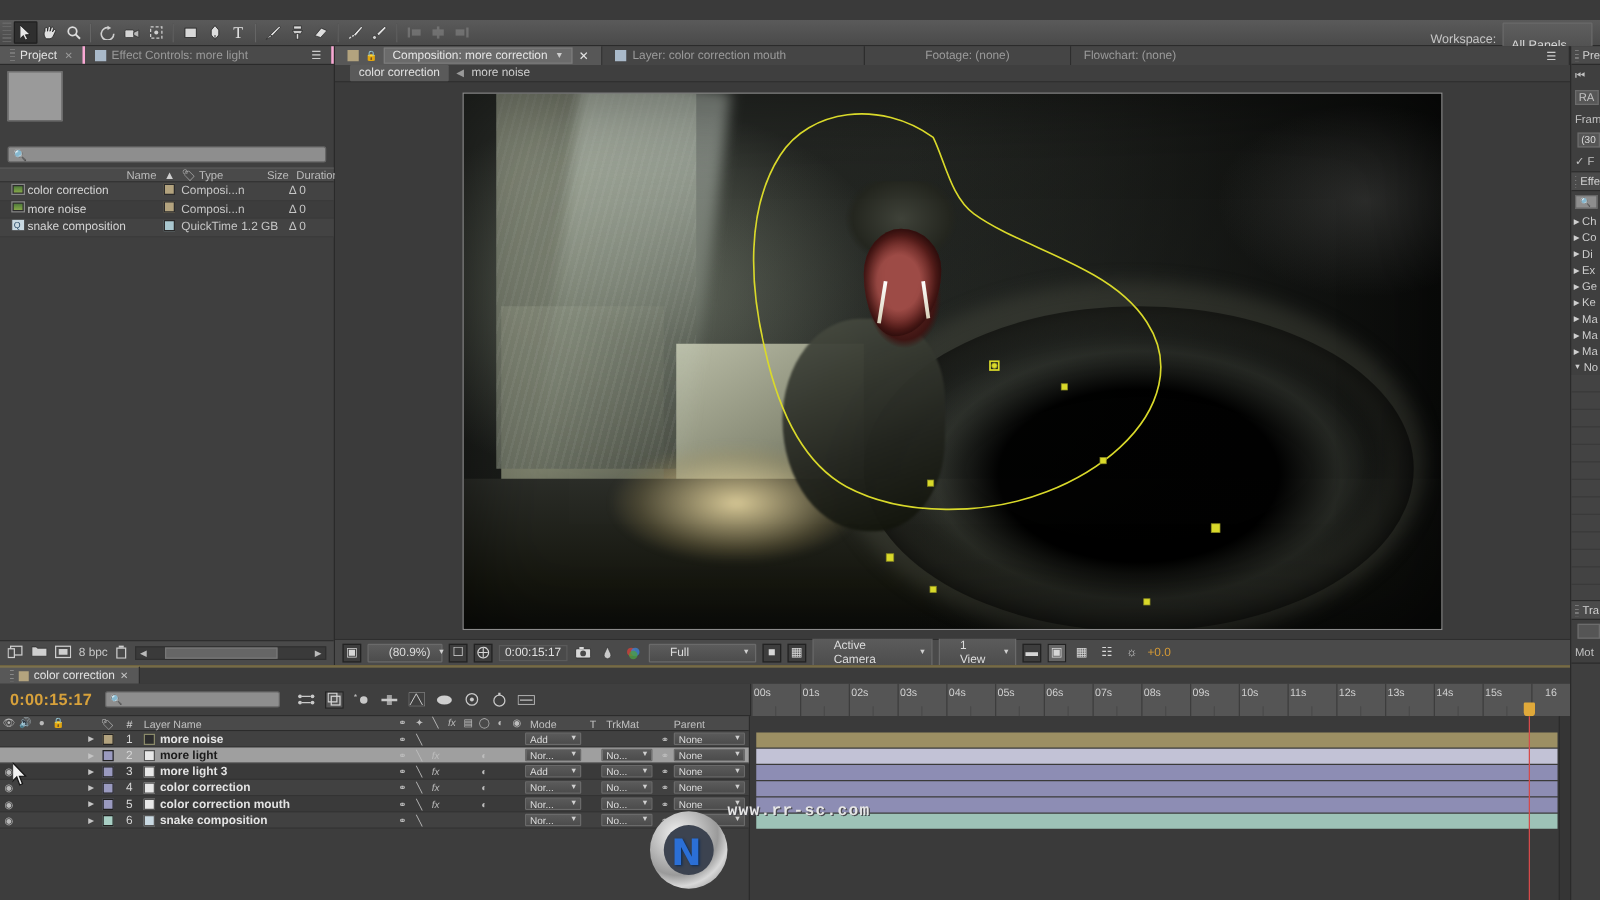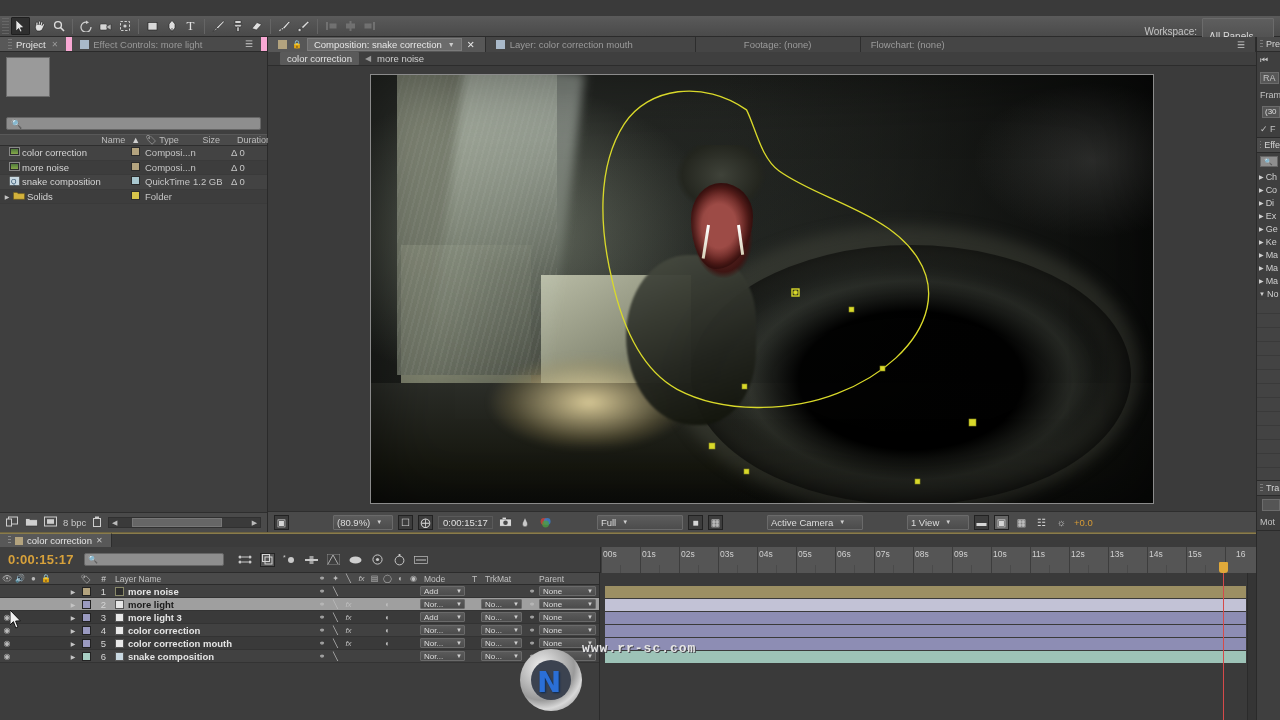--- a/index.html
+++ b/index.html
@@ -48,21 +48,21 @@
     position:relative; min-width:72px;
   }
 
   
   .tabstrip {
     height:15px; background:#3b3b3b; display:flex; align-items:stretch;
     border-bottom:1px solid #2a2a2a; font-size:9.5px;
   }
   .tab {
     display:flex; align-items:center; gap:4px; padding:0 8px;
-    background:#4a4a4a; color:#9a9a9a; border-right:6px solid #f9a8d4;
+    background:#4a4a4a; color:#9a9a9a; border-right:2px solid #f9a8d4;
     position:relative; white-space:nowrap;
   }
   .tab.active { background:#585858; color:#e4e4e4; }
   .tab .dots {
     width:4px; height:10px;
     background:repeating-linear-gradient(to bottom,#777 0 1px,transparent 1px 3px);
   }
   .tab .x { color:#9a9a9a; font-size:8px; margin-left:2px; }
 
   
@@ -81,21 +81,21 @@
   .proj-search .mag { font-size:9px; color:#333; }
   .col-head {
     display:flex; height:12px; background:#4a4a4a; border-top:1px solid #585858;
     border-bottom:1px solid #2e2e2e; align-items:center; font-size:9px; color:#bcbcbc;
   }
   .col-head span { padding-left:6px; }
   .ch-name { width:140px;text-align:right; }
   .ch-sortarrow { width:14px; color:#cfcfcf; }
   .ch-tag { width:14px; }
   .ch-type { width:48px; }
-  .ch-size { width:38px; }
+  .ch-size { width:38px;text-align:right; }
   .ch-dur { width:36px; }
   .proj-rows { flex:0 0 auto; }
   .prow {
     display:flex; align-items:center; height:14.5px; font-size:9.5px; color:#d5d5d5;
     border-bottom:1px solid #3a3a3a;
   }
   .prow:nth-child(odd) { background:#434343; }
   .prow:nth-child(even) { background:#3d3d3d; }
   .prow .ico { width:16px; text-align:center; margin-left:6px; }
   .prow .nm { flex:1; }
@@ -239,22 +239,22 @@
   }
   .mask-svg { position:absolute; left:0; top:0; width:784px; height:430px; }
   .frame-shadow { position:absolute; inset:0; box-shadow:inset 0 0 70px rgba(0,0,0,.55); pointer-events:none; }
 
   .comp-bottombar {
     height:21px; background:#4a4a4a; border-top:1px solid #2e2e2e;
     display:flex; align-items:center; gap:5px; padding:0 6px; font-size:9.5px;
   }
   .cb-drop {
     background:linear-gradient(#5c5c5c,#4c4c4c); border:1px solid #6a6a6a;
-    padding:1px 4px 1px 3px; color:#ddd; border-radius:1px;
-    display:flex; align-items:center; gap:6px;margin-left:39px;
+    padding:1px 4px 1px 16px; color:#ddd; border-radius:1px;
+    display:flex; align-items:center; justify-content:space-between; gap:6px;
   }
   .cb-ico { width:15px; height:15px; display:flex; align-items:center; justify-content:center;
             color:#d6d6d6; font-size:10px; }
   .cb-ico.framed { border:1px solid #222; background:#3d3d3d; }
   .cb-tc { background:#4a4a4a; color:#e0e0e0; padding:0 4px; font-size:9.5px;
            border:1px solid #5a5a5a; }
   .caret-d { font-size:6px; color:#d0d0d0; }
 
   
   .rightbar {
@@ -576,33 +576,20 @@
               <rect x="0.5" y="0.5" width="10" height="9" fill="#c9d9e2" stroke="#444" stroke-width=".6"></rect>
               <text x="2" y="7.6" font-size="7" fill="#2a4a66" font-family="Liberation Sans">Q</text>
             </svg>
         </span>
         <span class="nm">snake composition</span>
         <span class="sw"><i class="sw-box" style="background:#a9c7cf"></i></span>
         <span class="tp">QuickTime</span>
         <span class="sz">1.2 GB</span>
         <span class="du">Δ 0</span>
       </div>
-      <div class="prow">
-        <span style="width:8px;text-align:center;color:#c4c4c4;font-size:6px;margin-left:3px;">▶</span>
-        <span class="ico" style="margin-left:0">
-          <svg width="12" height="9" viewBox="0 0 12 9">
-              <path d="M0.5 1.5 L4 1.5 L5 2.6 L11.5 2.6 L11.5 8.3 L0.5 8.3 Z" fill="#d3b23c" stroke="#6d5a1a" stroke-width=".6"></path>
-            </svg>
-        </span>
-        <span class="nm">Solids</span>
-        <span class="sw"><i class="sw-box" style="background:#d6c34a"></i></span>
-        <span class="tp">Folder</span>
-        <span class="sz"></span>
-        <span class="du"></span>
-      </div>
     </div>
 
     <div class="proj-bottom">
       <span>
         <svg width="13" height="11" viewBox="0 0 13 11">
             <rect x="2.5" y="1" width="9" height="7" fill="none" stroke="#cdcdcd" stroke-width="1"></rect>
             <rect x="0.5" y="3" width="5" height="7" fill="#4a4a4a" stroke="#cdcdcd" stroke-width="1"></rect>
           </svg>
       </span>
       <span>
@@ -630,21 +617,21 @@
       </span>
     </div>
   </div>
 
   <div class="compwrap">
     <div class="comp-tabs">
       <div class="comp-tab active">
         <span class="sq"></span>
         <span class="lock">🔒</span>
         <span style="background:#6b6b6b;padding:0 6px;border:1px solid #7b7b7b;display:flex;align-items:center;gap:6px;">
-          <span>Composition: snake correction</span>
+          <span>Composition: more correction</span>
           <span class="caret">▼</span>
         </span>
         <span class="x">✕</span>
       </div>
       <div class="comp-tab" style="width:210px;">
         <span class="sqb"></span>
         <span>Layer: color correction mouth</span>
       </div>
       <div class="comp-tab" style="width:165px;justify-content:center;">
         <span>Footage: (none)</span>

